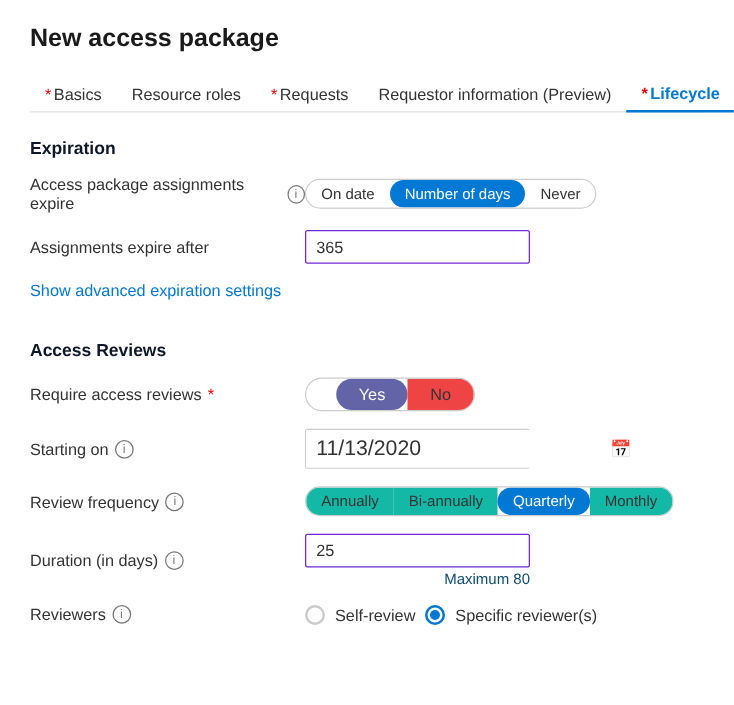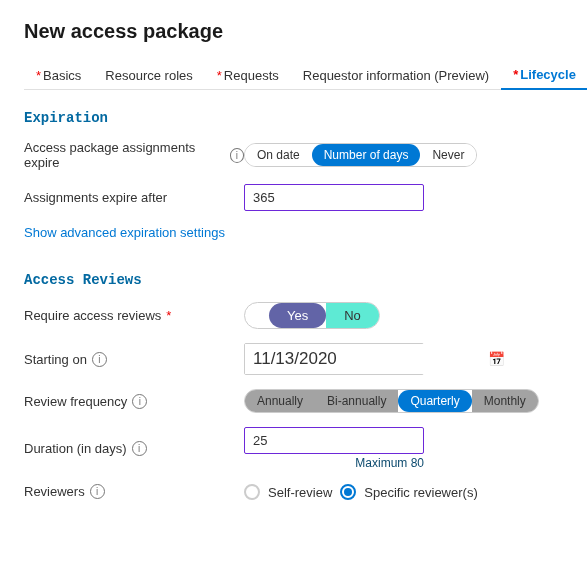--- a/index.html
+++ b/index.html
@@ -46,22 +46,21 @@
       color: #333;
     }
     .nav-tab .required {
       color: #e00;
       margin-right: 2px;
     }
     .section-title {
       font-size: 14px;
       font-weight: 700;
       margin-bottom: 14px;
-      color: #0369a1;
-      font-family: Liberation Mono, monospace;
+      color: #0f172a;
     }
     .form-row {
       display: flex;
       align-items: center;
       margin-bottom: 14px;
     }
     .form-label {
       width: 220px;
       font-size: 13px;
       color: #333;
@@ -131,21 +130,21 @@
     .yes-no-group {
       display: inline-flex;
       border: 1px solid #ccc;
       border-radius: 20px;
       overflow: hidden;
     }
     .yes-no-btn {
       padding: 5px 18px;
       font-size: 13px;
       cursor: pointer;
-      background: #5eead4;
+      background: #ef4444;
       border: none;
       color: #333;
     }
     .yes-no-btn.active {
       background: #6264a7;
       color: #fff;
       border-radius: 20px;
       margin-left: 24px;
     }
     
@@ -174,21 +173,21 @@
     .freq-group {
       display: inline-flex;
       border: 1px solid #ccc;
       border-radius: 20px;
       overflow: hidden;
     }
     .freq-btn {
       padding: 4px 12px;
       font-size: 12px;
       cursor: pointer;
-      background: #a3a3a3;
+      background: #14b8a6;
       border: none;
       color: #333;
       white-space: nowrap;
     }
     .freq-btn.active {
       background: #0078d4;
       color: #fff;
       border-radius: 20px;
     }
     .max-note {

